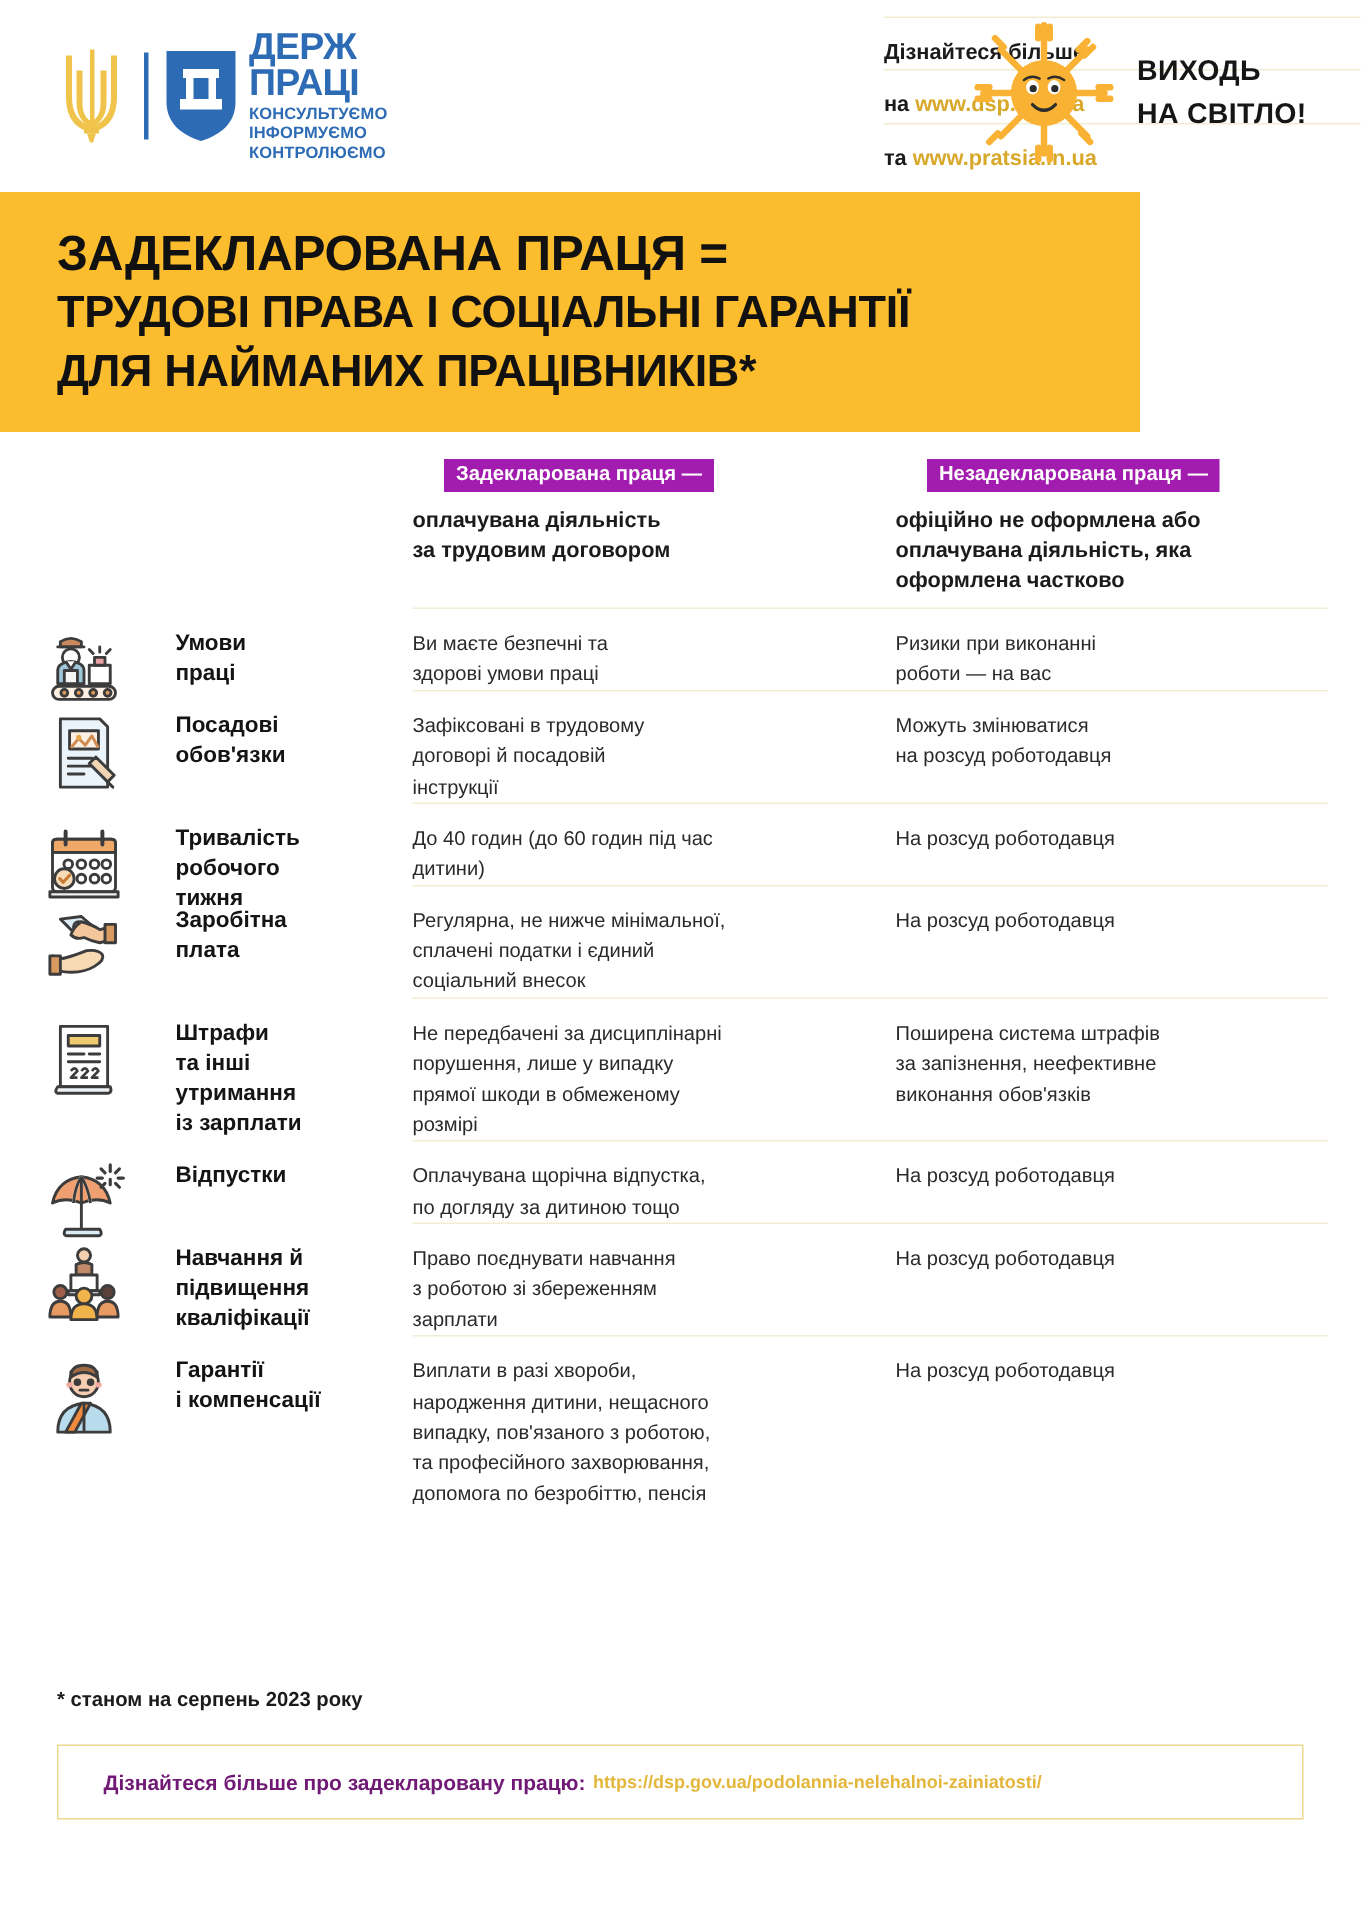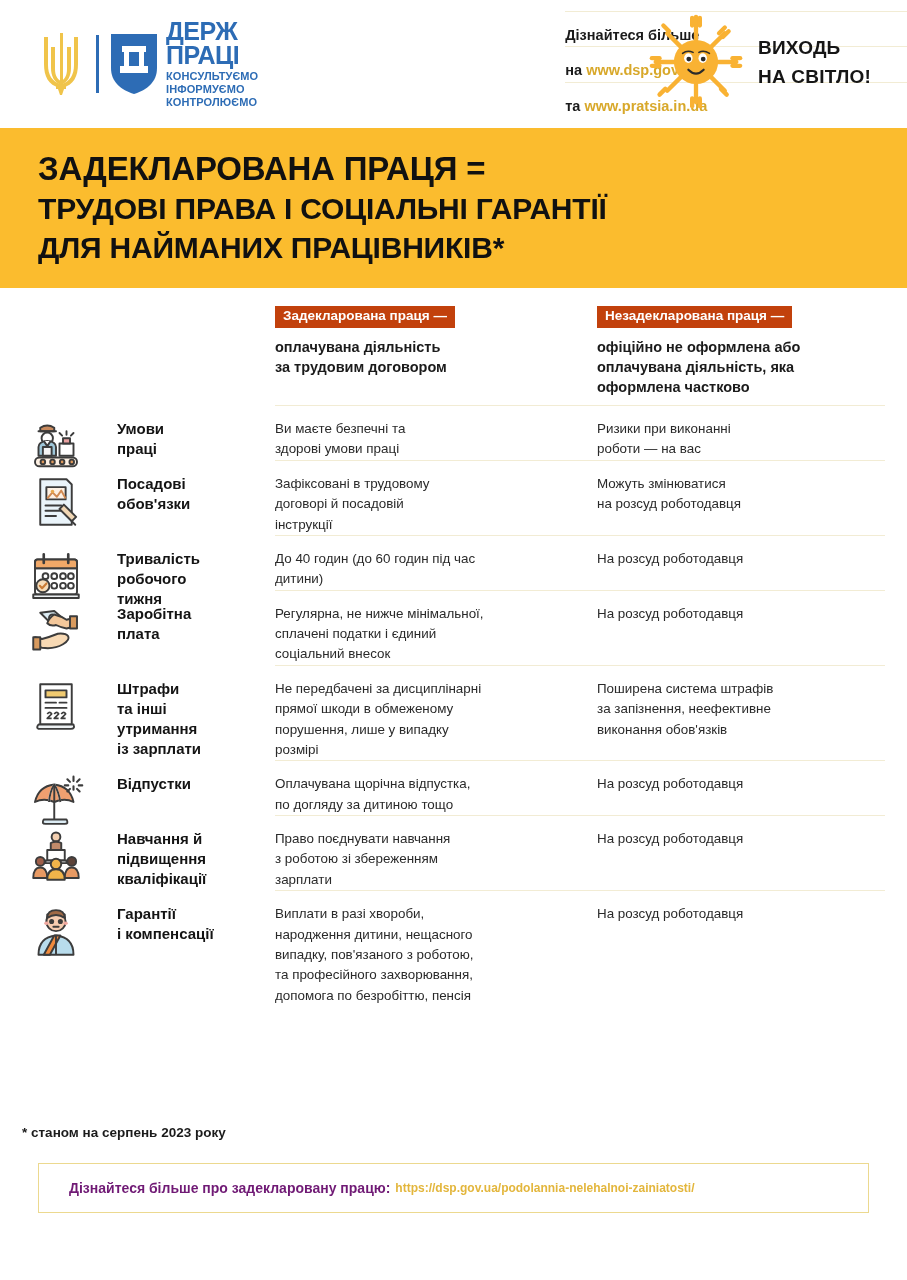--- a/index.html
+++ b/index.html
@@ -18,20 +18,21 @@
   }
 
   
   .topbar {
     position: absolute;
     left: 0; top: 0;
     width: 907px; height: 128px;
     display: flex;
     align-items: center;
     background: #ffffff;
+    gap: 24px;
   }
   .logo-block {
     display: flex;
     align-items: center;
     margin-left: 38px;
   }
   .tryzub {
     width: 46px; height: 66px;
     flex: 0 0 auto;
   }
@@ -89,21 +90,21 @@
     color: #161616;
     line-height: 1.55;
     letter-spacing: 0.2px;
   }
   .sun-text span { display: block; white-space: nowrap; }
 
   
   .banner {
     position: absolute;
     left: 0; top: 128px;
-    width: 907px; height: 160px;
+    width: 760px; height: 160px;
     background: #fbbc2e;
     padding: 20px 0 0 38px;
   }
   .banner h1 {
     font-size: 30px;
     font-weight: 800;
     color: #111111;
     line-height: 1.28;
     letter-spacing: -0.2px;
   }
@@ -114,27 +115,28 @@
   .colheads {
     position: absolute;
     left: 275px; top: 306px;
     width: 610px;
     display: flex;
   }
   .colhead { width: 305px; }
   .colhead.right { padding-left: 17px; }
   .badge {
     display: inline-block;
-    background: #c2410c;
+    background: #a21caf;
     color: #ffffff;
     font-size: 13.5px;
     font-weight: 700;
     padding: 3px 8px 4px 8px;
     line-height: 1.1;
     white-space: nowrap;
+    margin-left: 21px;
   }
   .colhead-desc {
     margin-top: 9px;
     font-size: 14.5px;
     font-weight: 700;
     color: #1b1b1b;
     line-height: 1.38;
   }
   .colhead-desc span { display: block; }
 
@@ -177,21 +179,21 @@
     font-size: 13.4px;
     color: #2a2a2a;
     line-height: 1.52;
   }
   .cell.right { padding-left: 17px; }
   .cell span { display: block; }
 
   
   .footnote {
     position: absolute;
-    left: 22px; top: 1125px;
+    left: 38px; top: 1125px;
     font-size: 13.5px;
     font-weight: 700;
     color: #1b1b1b;
   }
   .footer-box {
     position: absolute;
     left: 38px; top: 1163px;
     width: 831px; height: 50px;
     border: 1.5px solid #ecd98f;
     display: flex;
@@ -465,22 +467,22 @@
           </svg>
         </div>
         <div class="labelcell">
           <span>Штрафи</span>
           <span>та інші</span>
           <span>утримання</span>
           <span>із зарплати</span>
         </div>
         <div class="cell">
           <span>Не передбачені за дисциплінарні</span>
+          <span>порушення, лише у випадку</span>
           <span>прямої шкоди в обмеженому</span>
-          <span>порушення, лише у випадку</span>
           <span>розмірі</span>
         </div>
         <div class="cell right">
           <span>Поширена система штрафів</span>
           <span>за запізнення, неефективне</span>
           <span>виконання обов'язків</span>
         </div>
       </div>
       <div class="row">
         <div class="iconcell">

